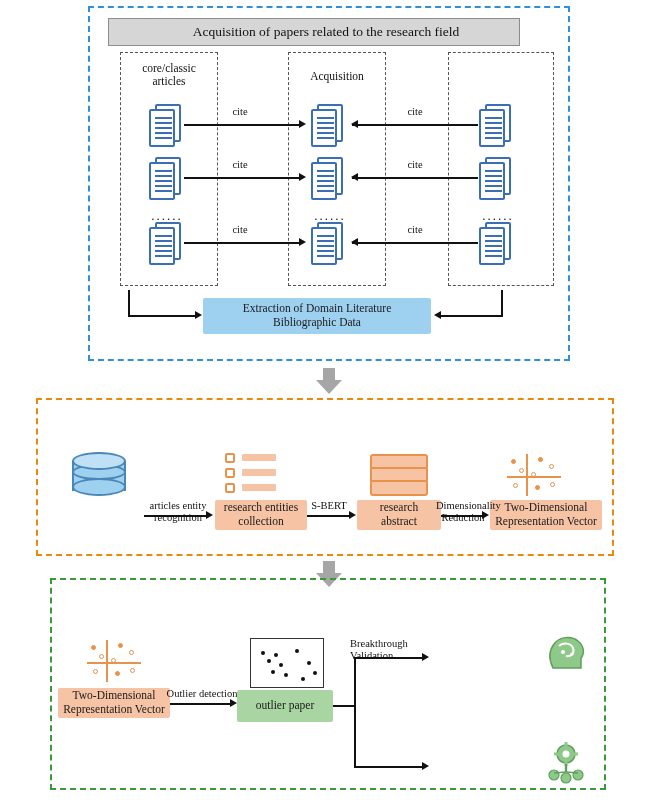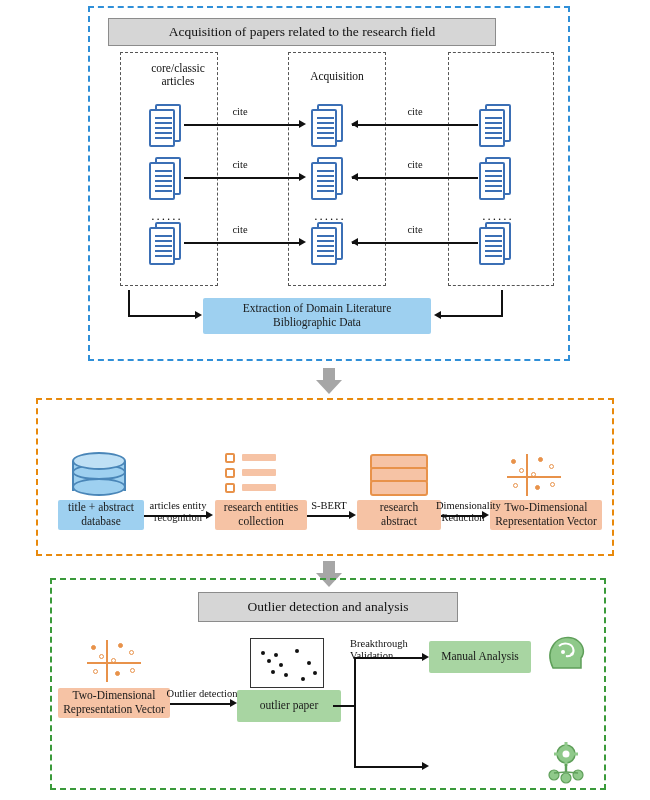--- a/index.html
+++ b/index.html
@@ -211,29 +211,29 @@
   .headicon { position: absolute; width: 44px; height: 40px; }
   .gearicon { position: absolute; width: 46px; height: 44px; }
 </style>
 </head>
 <body>
 
 <div class="stage">
 
   <div class="abs dash-box blue-dash" style="left:88px; top:6px; width:482px; height:355px;"></div>
 
-  <div class="abs title-band" style="left:108px; top:18px; width:386px; height:26px;">
+  <div class="abs title-band" style="left:108px; top:18px; width:386px; height:26px;padding-left:24px;">
     <span>Acquisition of papers related to the research field</span>
   </div>
 
   <div class="abs dash-box thin-dash" style="left:120px; top:52px; width:98px; height:234px;"></div>
   <div class="abs dash-box thin-dash" style="left:288px; top:52px; width:98px; height:234px;"></div>
   <div class="abs dash-box thin-dash" style="left:448px; top:52px; width:106px; height:234px;"></div>
 
-  <div class="abs label" style="left:127px; top:62px; width:102px; white-space:pre-line;">core/classic
+  <div class="abs label" style="left:118px; top:62px; width:102px; white-space:pre-line;">core/classic
 articles</div>
   <div class="abs label" style="left:286px; top:70px; width:102px;">Acquisition</div>
 
   <div class="doc" style="left:149px; top:104px;">
     <div class="sheet back"></div>
     <div class="sheet front"></div>
   </div>
   <div class="doc" style="left:311px; top:104px;">
     <div class="sheet back"></div>
     <div class="sheet front"></div>
@@ -337,22 +337,20 @@
     <div class="pt fill" style="left:6px; top:7px;"></div>
     <div class="pt" style="left:14px; top:16px;"></div>
     <div class="pt fill" style="left:33px; top:5px;"></div>
     <div class="pt" style="left:44px; top:12px;"></div>
     <div class="pt" style="left:8px; top:31px;"></div>
     <div class="pt fill" style="left:30px; top:33px;"></div>
     <div class="pt" style="left:45px; top:30px;"></div>
     <div class="pt" style="left:26px; top:20px;"></div>
   </div>
 
-  <div class="abs box box-blue" style="left:58px; top:500px; width:86px; height:30px; white-space:pre-line;">title + abstract
-database</div>
 
   <div class="abs box box-peach" style="left:215px; top:500px; width:92px; height:30px; white-space:pre-line;">research entities
 collection</div>
 
   <div class="abs box box-peach" style="left:357px; top:500px; width:84px; height:30px; white-space:pre-line;">research
 abstract</div>
 
   <div class="abs box box-peach" style="left:490px; top:500px; width:112px; height:30px; white-space:pre-line;">Two-Dimensional
 Representation Vector</div>
 
@@ -368,23 +366,20 @@
   <div class="abs hline" style="left:441px; top:515px; width:42px;"></div>
   <div class="abs arrow-r" style="left:482px; top:511px;"></div>
   <div class="abs small-label" style="left:436px; top:500px; width:54px; white-space:pre-line;">Dimensionality
 Reduction</div>
 
   <div class="abs big-arrow-stem" style="left:323px; top:561px; height:14px;"></div>
   <div class="abs big-arrow-down" style="left:316px; top:573px;"></div>
 
   <div class="abs dash-box green-dash" style="left:50px; top:578px; width:556px; height:212px;"></div>
 
-  <div class="abs title-band" style="left:198px; top:592px; width:258px; height:28px;">
-    <span>Outlier detection and analysis</span>
-  </div>
 
   <div class="scatter" style="left:85px; top:638px;">
     <div class="axv"></div>
     <div class="axh"></div>
     <div class="pt fill" style="left:6px; top:7px;"></div>
     <div class="pt" style="left:14px; top:16px;"></div>
     <div class="pt fill" style="left:33px; top:5px;"></div>
     <div class="pt" style="left:44px; top:12px;"></div>
     <div class="pt" style="left:8px; top:31px;"></div>
     <div class="pt fill" style="left:30px; top:33px;"></div>
@@ -405,34 +400,33 @@
     <div class="p" style="left:23px; top:14px;"></div>
     <div class="p" style="left:28px; top:24px;"></div>
     <div class="p" style="left:20px; top:31px;"></div>
     <div class="p" style="left:33px; top:34px;"></div>
     <div class="p" style="left:44px; top:10px;"></div>
     <div class="p" style="left:56px; top:22px;"></div>
     <div class="p" style="left:50px; top:38px;"></div>
     <div class="p" style="left:62px; top:32px;"></div>
   </div>
 
-  <div class="abs box box-green" style="left:237px; top:690px; width:104px; height:32px;">outlier paper</div>
+  <div class="abs box box-green" style="left:237px; top:690px; width:96px; height:32px;">outlier paper</div>
 
   <div class="abs hline" style="left:333px; top:705px; width:22px;"></div>
   <div class="abs vline" style="left:354px; top:657px; height:110px;"></div>
 
   <div class="abs hline" style="left:354px; top:657px; width:70px;"></div>
   <div class="abs arrow-r" style="left:422px; top:653px;"></div>
   <div class="abs small-label" style="left:350px; top:638px; width:78px; white-space:pre-line; text-align:left;">Breakthrough
 Validation</div>
 
   <div class="abs hline" style="left:354px; top:766px; width:70px;"></div>
   <div class="abs arrow-r" style="left:422px; top:762px;"></div>
 
-  <div class="abs box box-green" style="left:429px; top:641px; width:102px; height:32px;">Manual Analysis</div>
 
 
   <div class="headicon" style="left:545px; top:632px;">
     <svg viewBox="0 0 44 40" width="44" height="40">
       <path d="M8 36 C4 28 3 20 9 12 C14 5 26 3 33 9 C39 14 40 21 36 26 L36 36 Z" fill="#8fc98a" stroke="#5f9f5a" stroke-width="1.5"></path>
       <path d="M14 14 C18 10 26 11 28 16 C30 21 26 25 21 24" fill="none" stroke="#ffffff" stroke-width="2"></path>
       <circle cx="18" cy="20" r="2" fill="#ffffff"></circle>
       <circle cx="27" cy="22" r="1.6" fill="#ffffff"></circle>
     </svg>
   </div>

